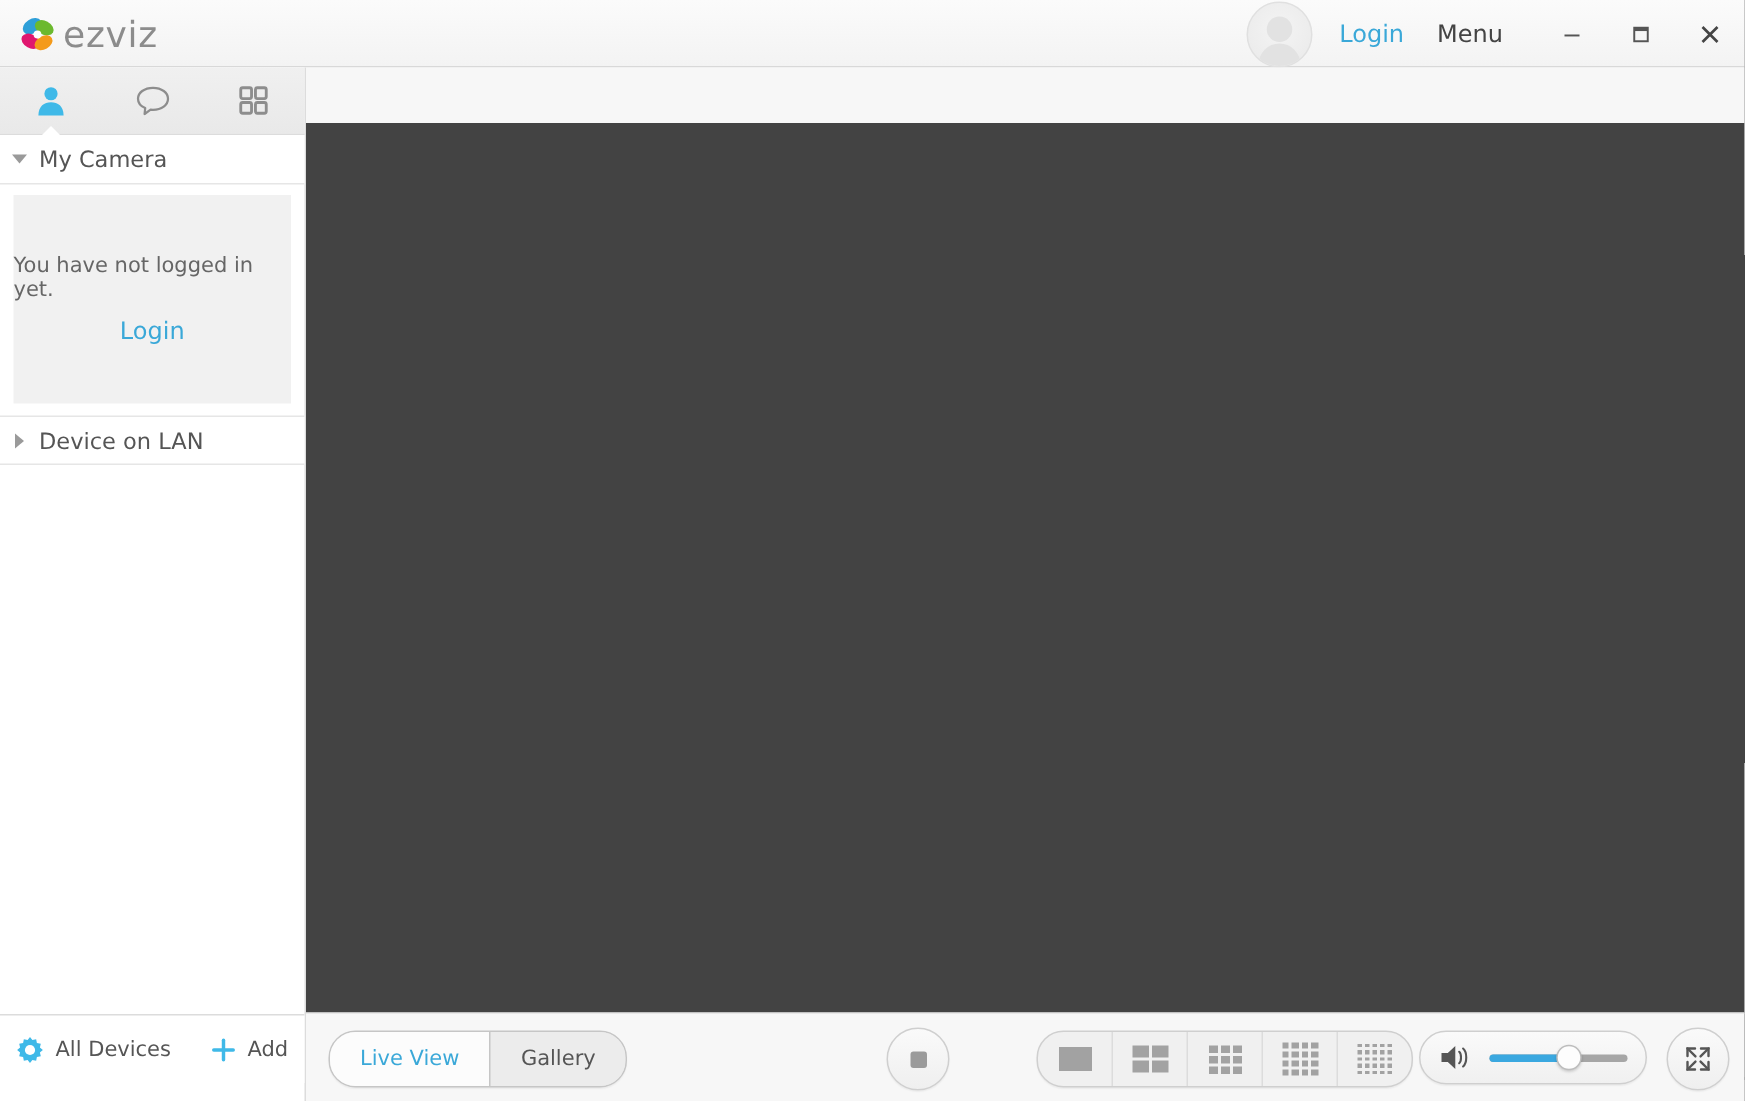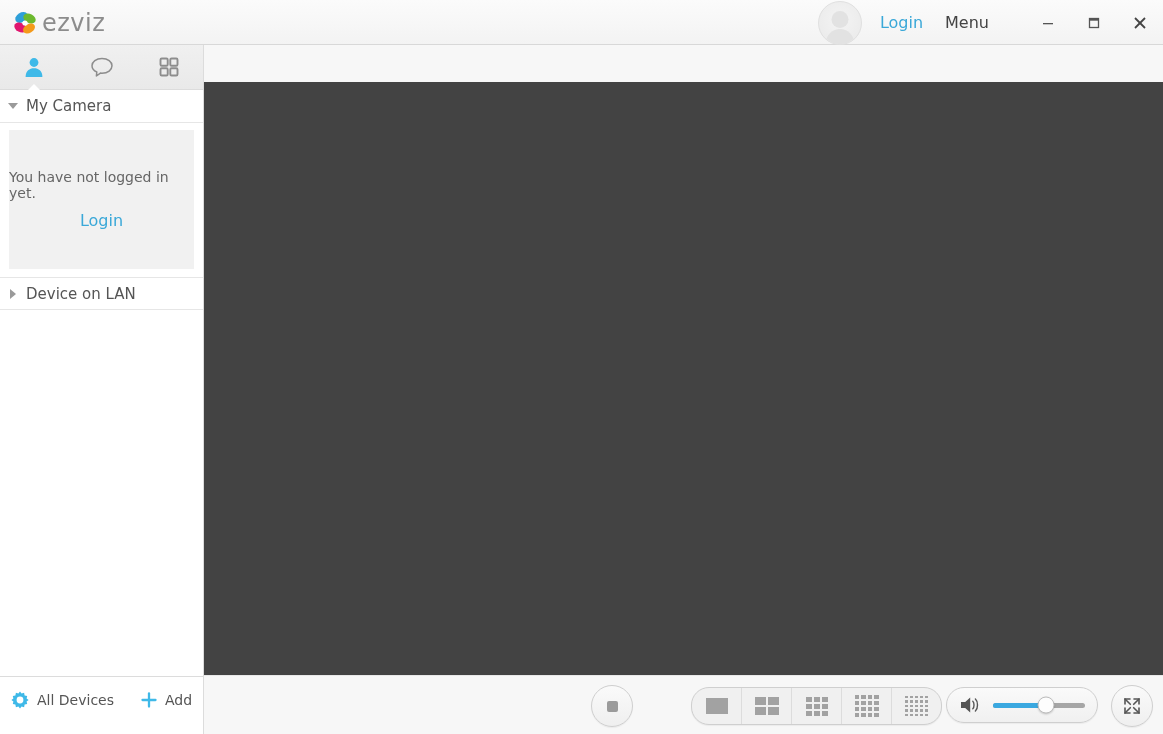--- a/index.html
+++ b/index.html
@@ -86,21 +86,21 @@
   .login-link {
     color: #3aa8d8;
     font-size: 16px;
     margin-right: 22px;
     cursor: pointer;
     font-family: "DejaVu Sans", sans-serif;
   }
   .menu-link {
     color: #444444;
     font-size: 16px;
-    margin-right: 36px;
+    margin-right: 23px;
     cursor: pointer;
     font-family: "DejaVu Sans", sans-serif;
   }
   .win-btn {
     width: 46px; height: 45px;
     display: flex;
     align-items: center;
     justify-content: center;
     cursor: pointer;
   }
@@ -500,20 +500,24 @@
       </div>
     </div>
   </div>
 
   <div class="main">
 
     <div class="video-area"></div>
 
     <div class="bottombar">
 
+      <div class="seg">
+        <div class="seg-btn active">Live View</div>
+        <div class="seg-btn">Gallery</div>
+      </div>
 
       <div class="stop-btn">
         <i></i>
       </div>
 
       <div class="layouts">
         <div class="lay-btn">
           <span class="grid" style="grid-template-columns:repeat(1,22px);grid-template-rows:repeat(1,16px);">
             <span></span>
           </span>

